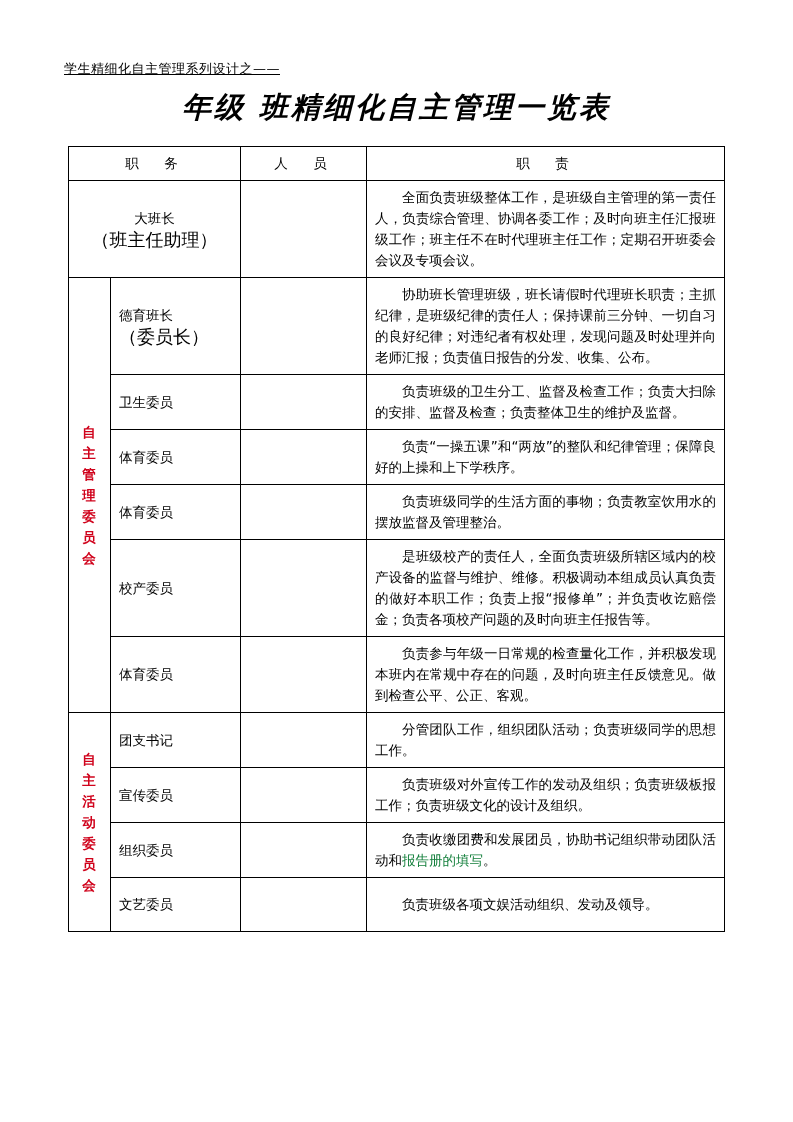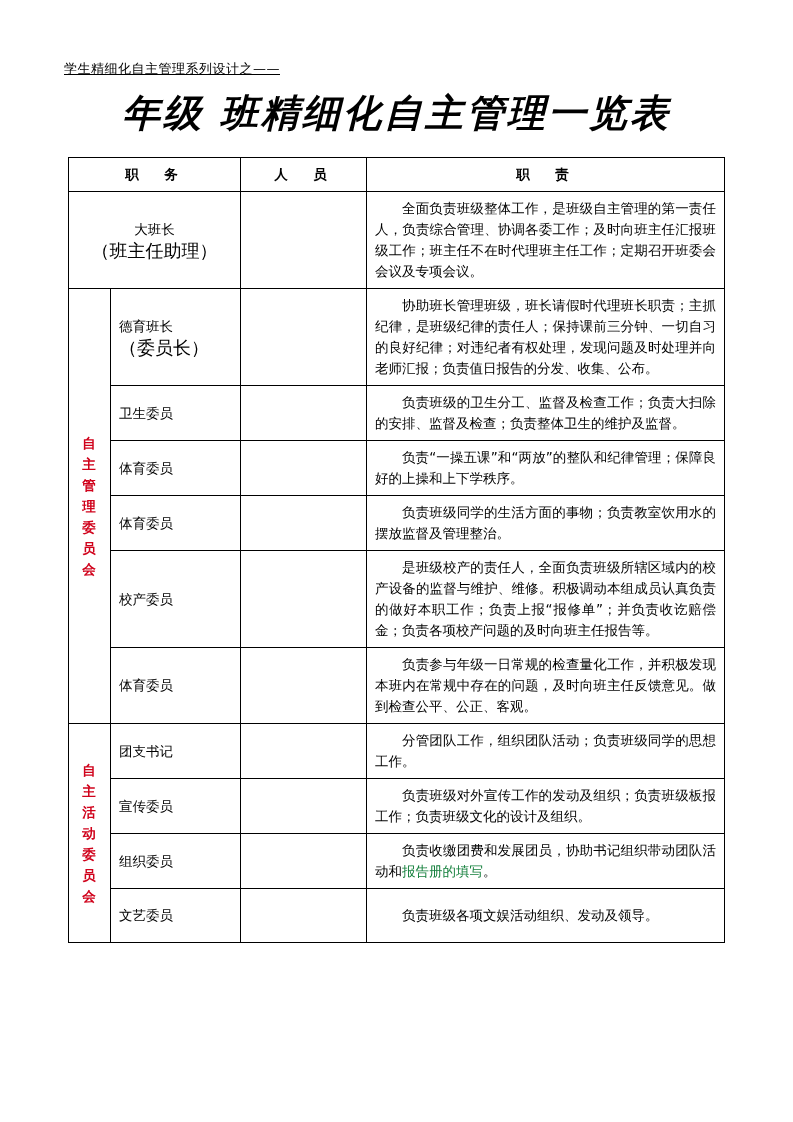--- a/index.html
+++ b/index.html
@@ -29,42 +29,42 @@
     letter-spacing: 0.5px;
     padding-left: 6px;
     margin-bottom: 10px;
     white-space: nowrap;
   }
   .title {
     text-align: center;
     font-family: "DejaVu Serif", "Liberation Serif", serif;
     font-weight: bold;
     font-style: italic;
-    font-size: 38px;
+    font-size: 29px;
     letter-spacing: 3px;
     margin: 6px 0 18px 0;
     white-space: nowrap;
   }
   table.main {
     border-collapse: collapse;
     width: 656px;
     margin: 0 auto;
     table-layout: fixed;
   }
   table.main td {
     border: 1px solid #000000;
     vertical-align: middle;
     padding: 6px 8px;
     font-size: 13.5px;
     line-height: 21px;
     font-family: "DejaVu Sans", "Liberation Sans", sans-serif;
   }
   .colgroup-head td {
     text-align: center;
-    font-weight: bold;
+    font-weight: normal;
     font-size: 14px;
     letter-spacing: 6px;
     padding: 7px 4px;
     font-family: "DejaVu Sans", "Liberation Sans", sans-serif;
   }
   .cell-center {
     text-align: center;
   }
   .cell-duty {
     text-align: justify;

